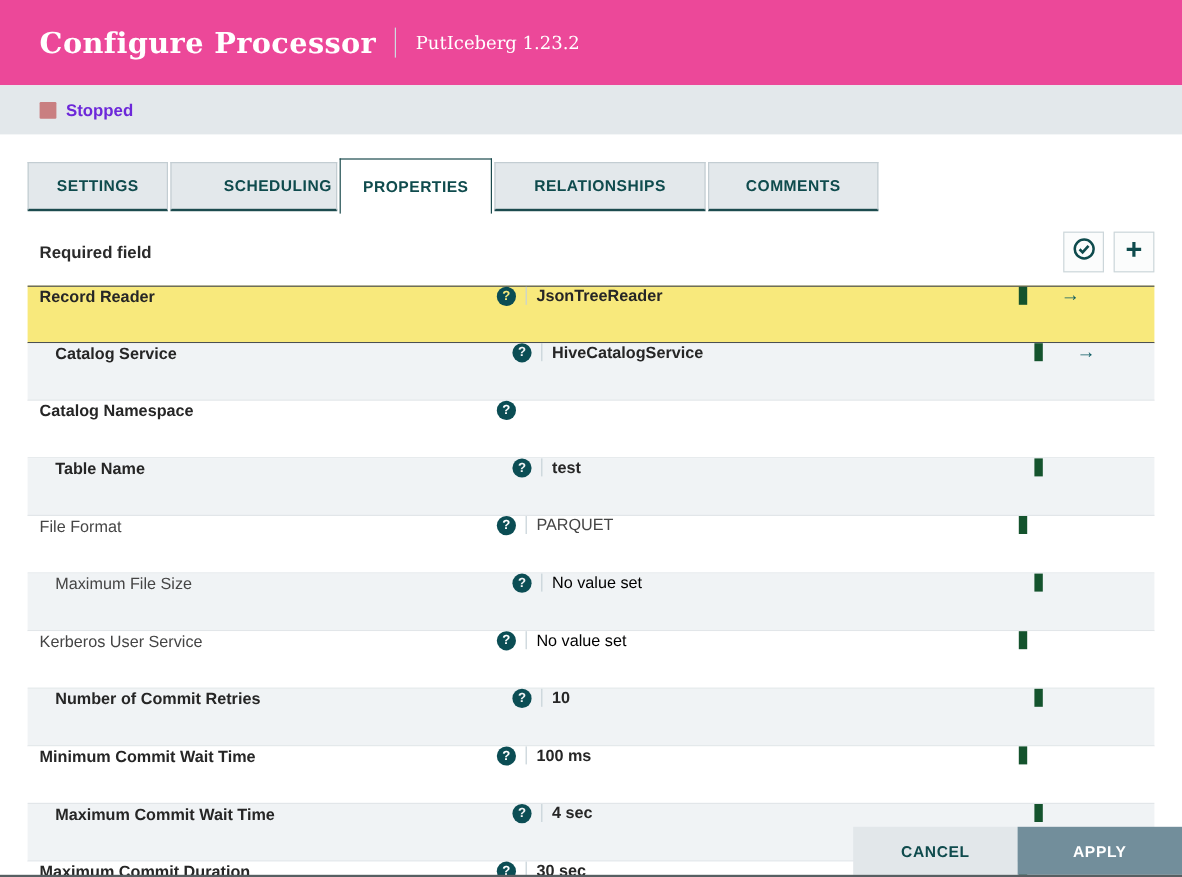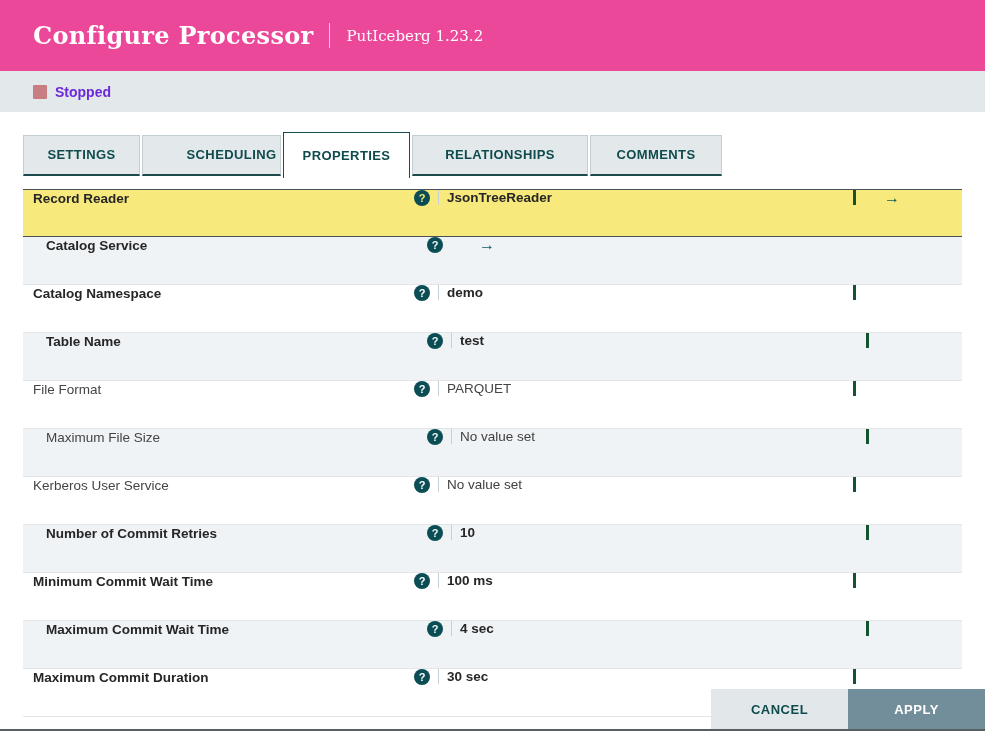--- a/index.html
+++ b/index.html
@@ -56,21 +56,21 @@
     height:41px; background:#e3e8eb;
     border:1px solid #c3cdd2; border-bottom:2px solid #1c4b4e;
     display:flex; align-items:center; justify-content:center;
     font-size:13px; font-weight:bold; letter-spacing:.4px;
     color:#0f4b4d; cursor:pointer;
   }
   .tab:nth-child(1){ width:117px; }
   .tab:nth-child(2){ width:139px;padding-left:40px; }
   .tab:nth-child(3){ width:127px; }
   .tab:nth-child(4){ width:176px; }
-  .tab:nth-child(5){ width:132px; }
+  .tab:nth-child(5){ width:142px; }
   .tab.active {
     height:46px; background:#fff;
     border:1px solid #1c4b4e; border-bottom:none;
   }
 
   
   .toolbar {
     margin-top:15px; height:34px;
     display:flex; align-items:center; justify-content:space-between;
   }
@@ -105,26 +105,26 @@
     background:#f8e97c;
     border-top:1px solid #4b5053; border-bottom:1px solid #4b5053;
   }
   .cell { display:flex; align-items:center; }
   .cell-prop {
     width:415px; justify-content:space-between;
     padding-left:10px; padding-right:8px;
   }
   .cell-val {
     width:418px; padding-left:8px;
-    border-left:1px solid #c6d1d7; border-right:3px solid #14532d;
+    border-left:1px solid #c6d1d7; border-right:7px solid #14532d;
   }
   .cell-link { flex:1; padding-left:28px; }
   .row.required .prop-label,
   .row.required .value { font-weight:bold; color:#262626; }
-  .row.unset .value { color:#404040; }
+  .row.unset .value { color:#000000; }
 
   .help-icon {
     width:16px; height:16px; border-radius:50%;
     background:#0b4d54; color:#fff;
     font-size:11px; font-weight:bold; line-height:16px;
     text-align:center; flex:none; cursor:pointer;
   }
   .row.selected .help-icon { color:#f8e97c; }
   .row.even .help-icon { color:#f0f3f5; }
   .goto-arrow { color:#0a5a61; font-weight:bold; font-size:16px; line-height:1; }
@@ -168,20 +168,36 @@
 <div class="content">
 
   <div class="tabs" id="tabs">
       <div class="tab">SETTINGS</div>
       <div class="tab">SCHEDULING</div>
       <div class="tab active">PROPERTIES</div>
       <div class="tab">RELATIONSHIPS</div>
       <div class="tab">COMMENTS</div>
     </div>
 
+  <div class="toolbar">
+    <span class="required-label">Required field</span>
+    <div class="toolbar-buttons">
+      <div class="icon-btn">
+        <span>
+          <svg width="21" height="21" viewBox="0 0 24 24">
+            <circle cx="12" cy="12" r="9" fill="none" stroke="#0f4b4d" stroke-width="2.4"></circle>
+            <path d="M7.6 12.3l2.9 2.9 5.6-6.2" fill="none" stroke="#0f4b4d" stroke-width="2.6"></path>
+          </svg>
+        </span>
+      </div>
+      <div class="icon-btn">
+        <span class="plus-glyph">+</span>
+      </div>
+    </div>
+  </div>
 
   <div class="prop-table">
     <div id="rows">
   <div class="row selected required haslink">
     <div class="cell cell-prop">
       <span class="prop-label">Record Reader</span>
       <span class="help-icon">?</span>
     </div>
     <div class="cell cell-val">
       <span class="value">JsonTreeReader</span>
@@ -189,32 +205,32 @@
     <div class="cell cell-link">
       <span class="goto-arrow">→</span>
     </div>
   </div>
 
   <div class="row even required haslink">
     <div class="cell cell-prop">
       <span class="prop-label">Catalog Service</span>
       <span class="help-icon">?</span>
     </div>
+    <div class="cell cell-val">
+      <span class="value">HiveCatalogService</span>
+    </div>
     <div class="cell cell-link">
       <span class="goto-arrow">→</span>
     </div>
   </div>
 
   <div class="row required">
     <div class="cell cell-prop">
       <span class="prop-label">Catalog Namespace</span>
       <span class="help-icon">?</span>
-    </div>
-    <div class="cell cell-val">
-      <span class="value">demo</span>
     </div>
     <div class="cell cell-link">
       
     </div>
   </div>
 
   <div class="row even required">
     <div class="cell cell-prop">
       <span class="prop-label">Table Name</span>
       <span class="help-icon">?</span>

